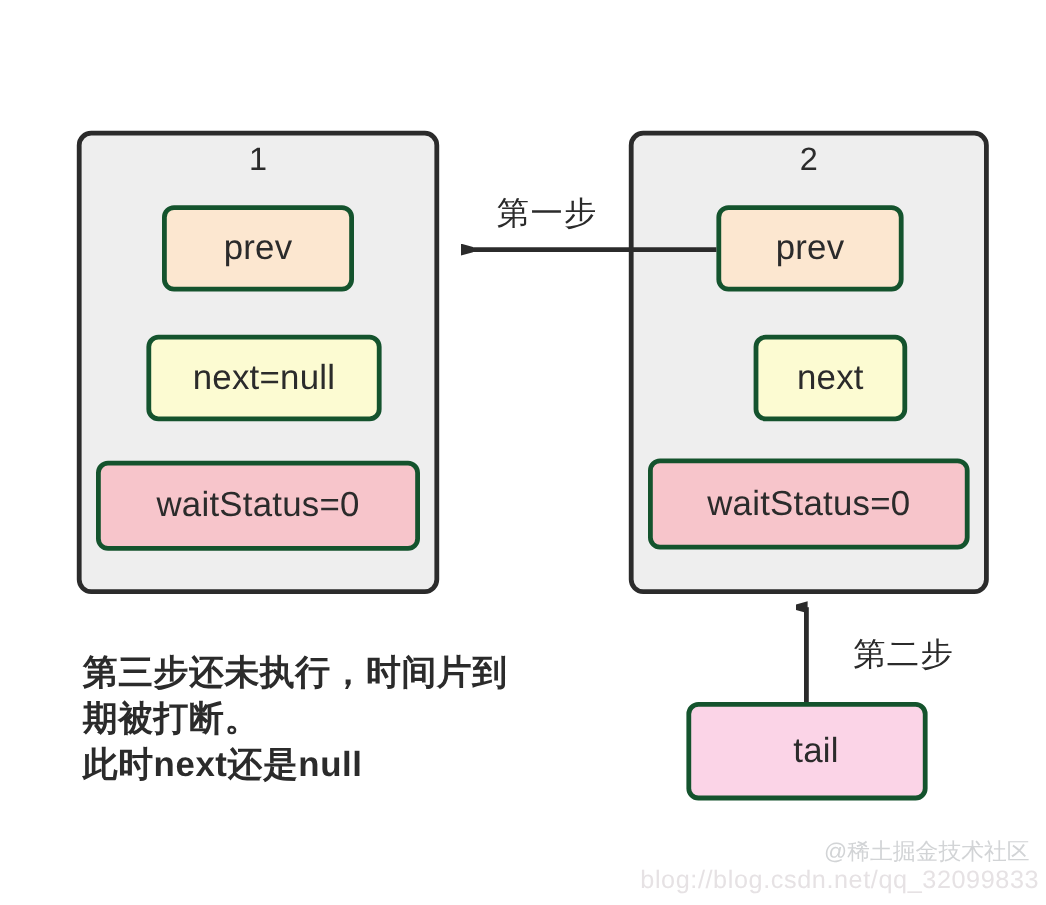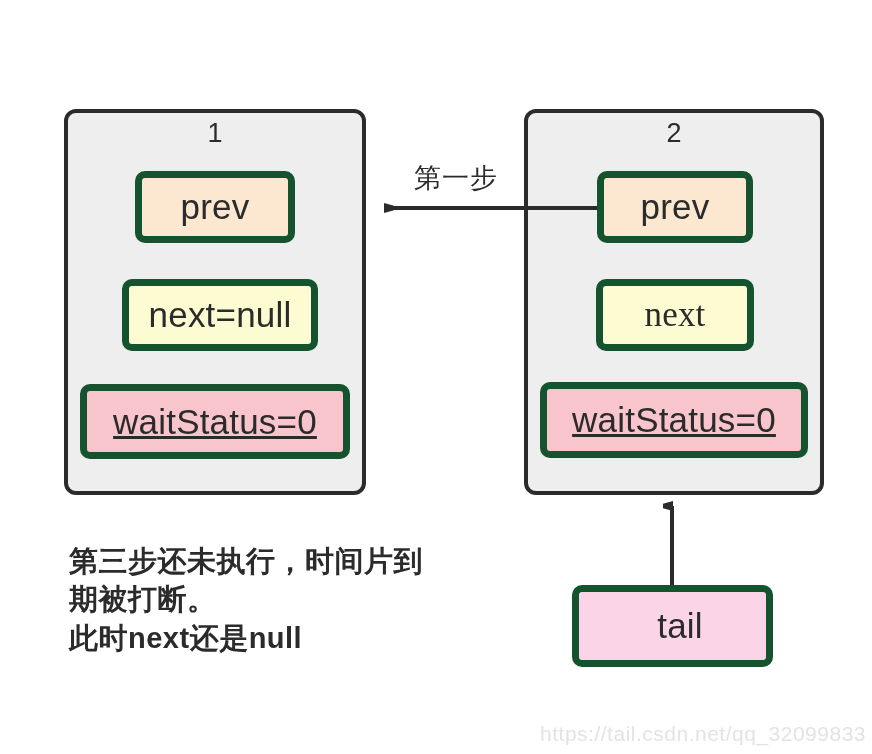--- a/index.html
+++ b/index.html
@@ -33,33 +33,33 @@
     width: 100%;
     text-align: center;
     font-size: 27px;
     color: #2b2b2b;
     line-height: 1.1;
   }
 
   
   .field {
     position: absolute;
-    border: 7px solid #14532d;
+    border: 4px solid #14532d;
     border-radius: 10px;
     box-sizing: border-box;
     display: flex;
     align-items: center;
     justify-content: center;
-    font-size: 35px;
+    font-size: 29px;
     color: #2b2b2b;
     letter-spacing: 0.2px;
   }
   .field.prev      { background: #fce7d0; }
   .field.next      { background: #fcfbd2; text-align: right; }
-  .field.status    { background: #f7c5cb; text-decoration: underline; }
+  .field.status    { background: #f7c5cb; }
   .field.tail      { background: #fbd4e7; padding-left: 15px; }
 
   
   #arrows {
     position: absolute;
     left: 0;
     top: 0;
     width: 872px;
     height: 754px;
     pointer-events: none;
@@ -116,21 +116,21 @@
   <div class="field next" style="left:122px; top:279px; width:196px; height:72px;">next=null</div>
 
   <div class="field status" style="left:80px; top:384px; width:270px; height:75px;">waitStatus=0</div>
 
   <div class="node" id="node-2" style="left:524px; top:109px; width:300px; height:386px;">
     <div class="node-title">2</div>
   </div>
 
   <div class="field prev" style="left:597px; top:171px; width:156px; height:72px;">prev</div>
 
-  <div class="field next" style="left:596px; top:279px; width:158px; height:72px;font-family:Liberation Serif, serif;">next</div>
+  <div class="field next" style="left:628px; top:279px; width:128px; height:72px;">next</div>
 
   <div class="field status" style="left:540px; top:382px; width:268px; height:76px;">waitStatus=0</div>
 
   <div class="field tail" style="left:572px; top:585px; width:201px; height:82px;">tail</div>
 
   <svg id="arrows" viewBox="0 0 872 754">
     <defs>
       <marker id="arrowhead-left" markerWidth="10" markerHeight="10" refX="9" refY="5" orient="auto" markerUnits="userSpaceOnUse">
         <polygon points="10,0 10,10 -8,5" fill="#2b2b2b"></polygon>
       </marker>
@@ -139,21 +139,23 @@
       </marker>
     </defs>
 
     <line x1="597" y1="208" x2="385" y2="208" stroke="#2b2b2b" stroke-width="4" marker-end="url(#arrowhead-left)"></line>
 
     <line x1="672" y1="585" x2="672" y2="506" stroke="#2b2b2b" stroke-width="4" marker-end="url(#arrowhead-up)"></line>
   </svg>
 
   <div class="step-label" style="left:414px; top:160px;">第一步</div>
 
+  <div class="step-label" style="left:711px; top:527px;">第二步</div>
 
   <div class="note" style="left:69px; top:542px; width:430px;">第三步还未执行，时间片到
 期被打断。
 此时next还是null</div>
 
+  <div class="watermark" id="wm-community">@稀土掘金技术社区</div>
 
-  <div class="watermark" id="wm-url">https://tail.csdn.net/qq_32099833</div>
+  <div class="watermark" id="wm-url">blog://blog.csdn.net/qq_32099833</div>
 
 </div>
 
 </body></html>

